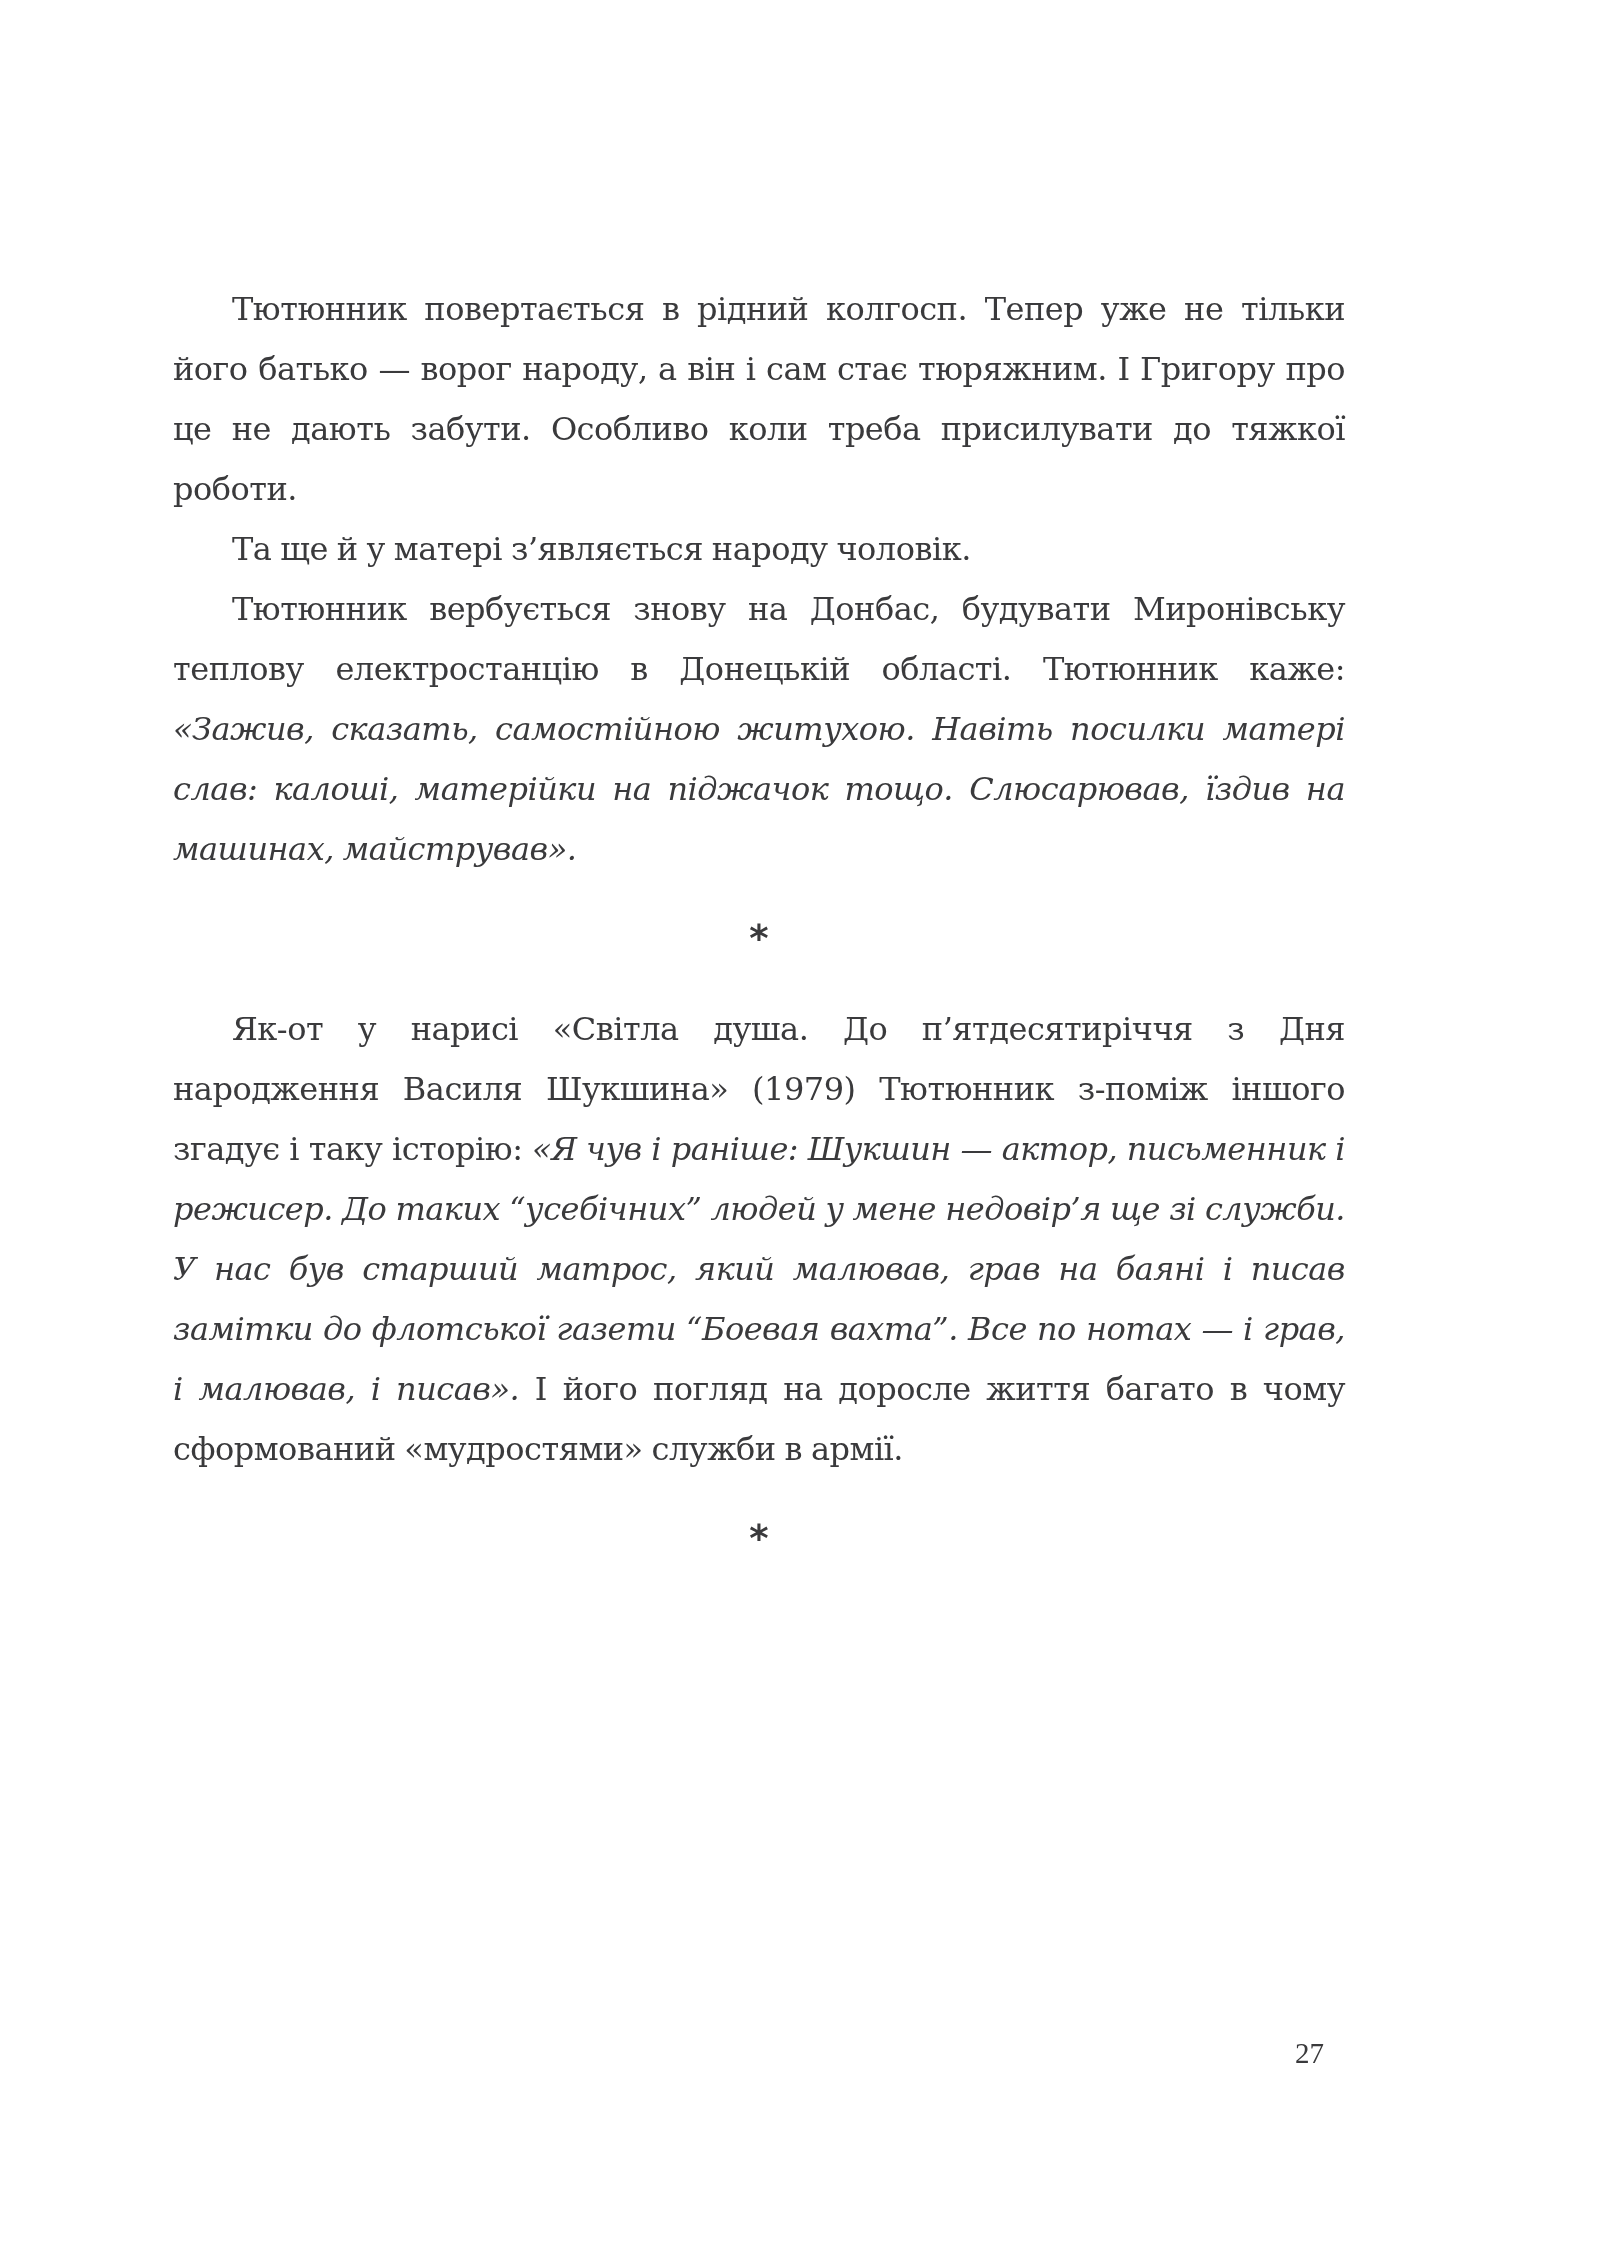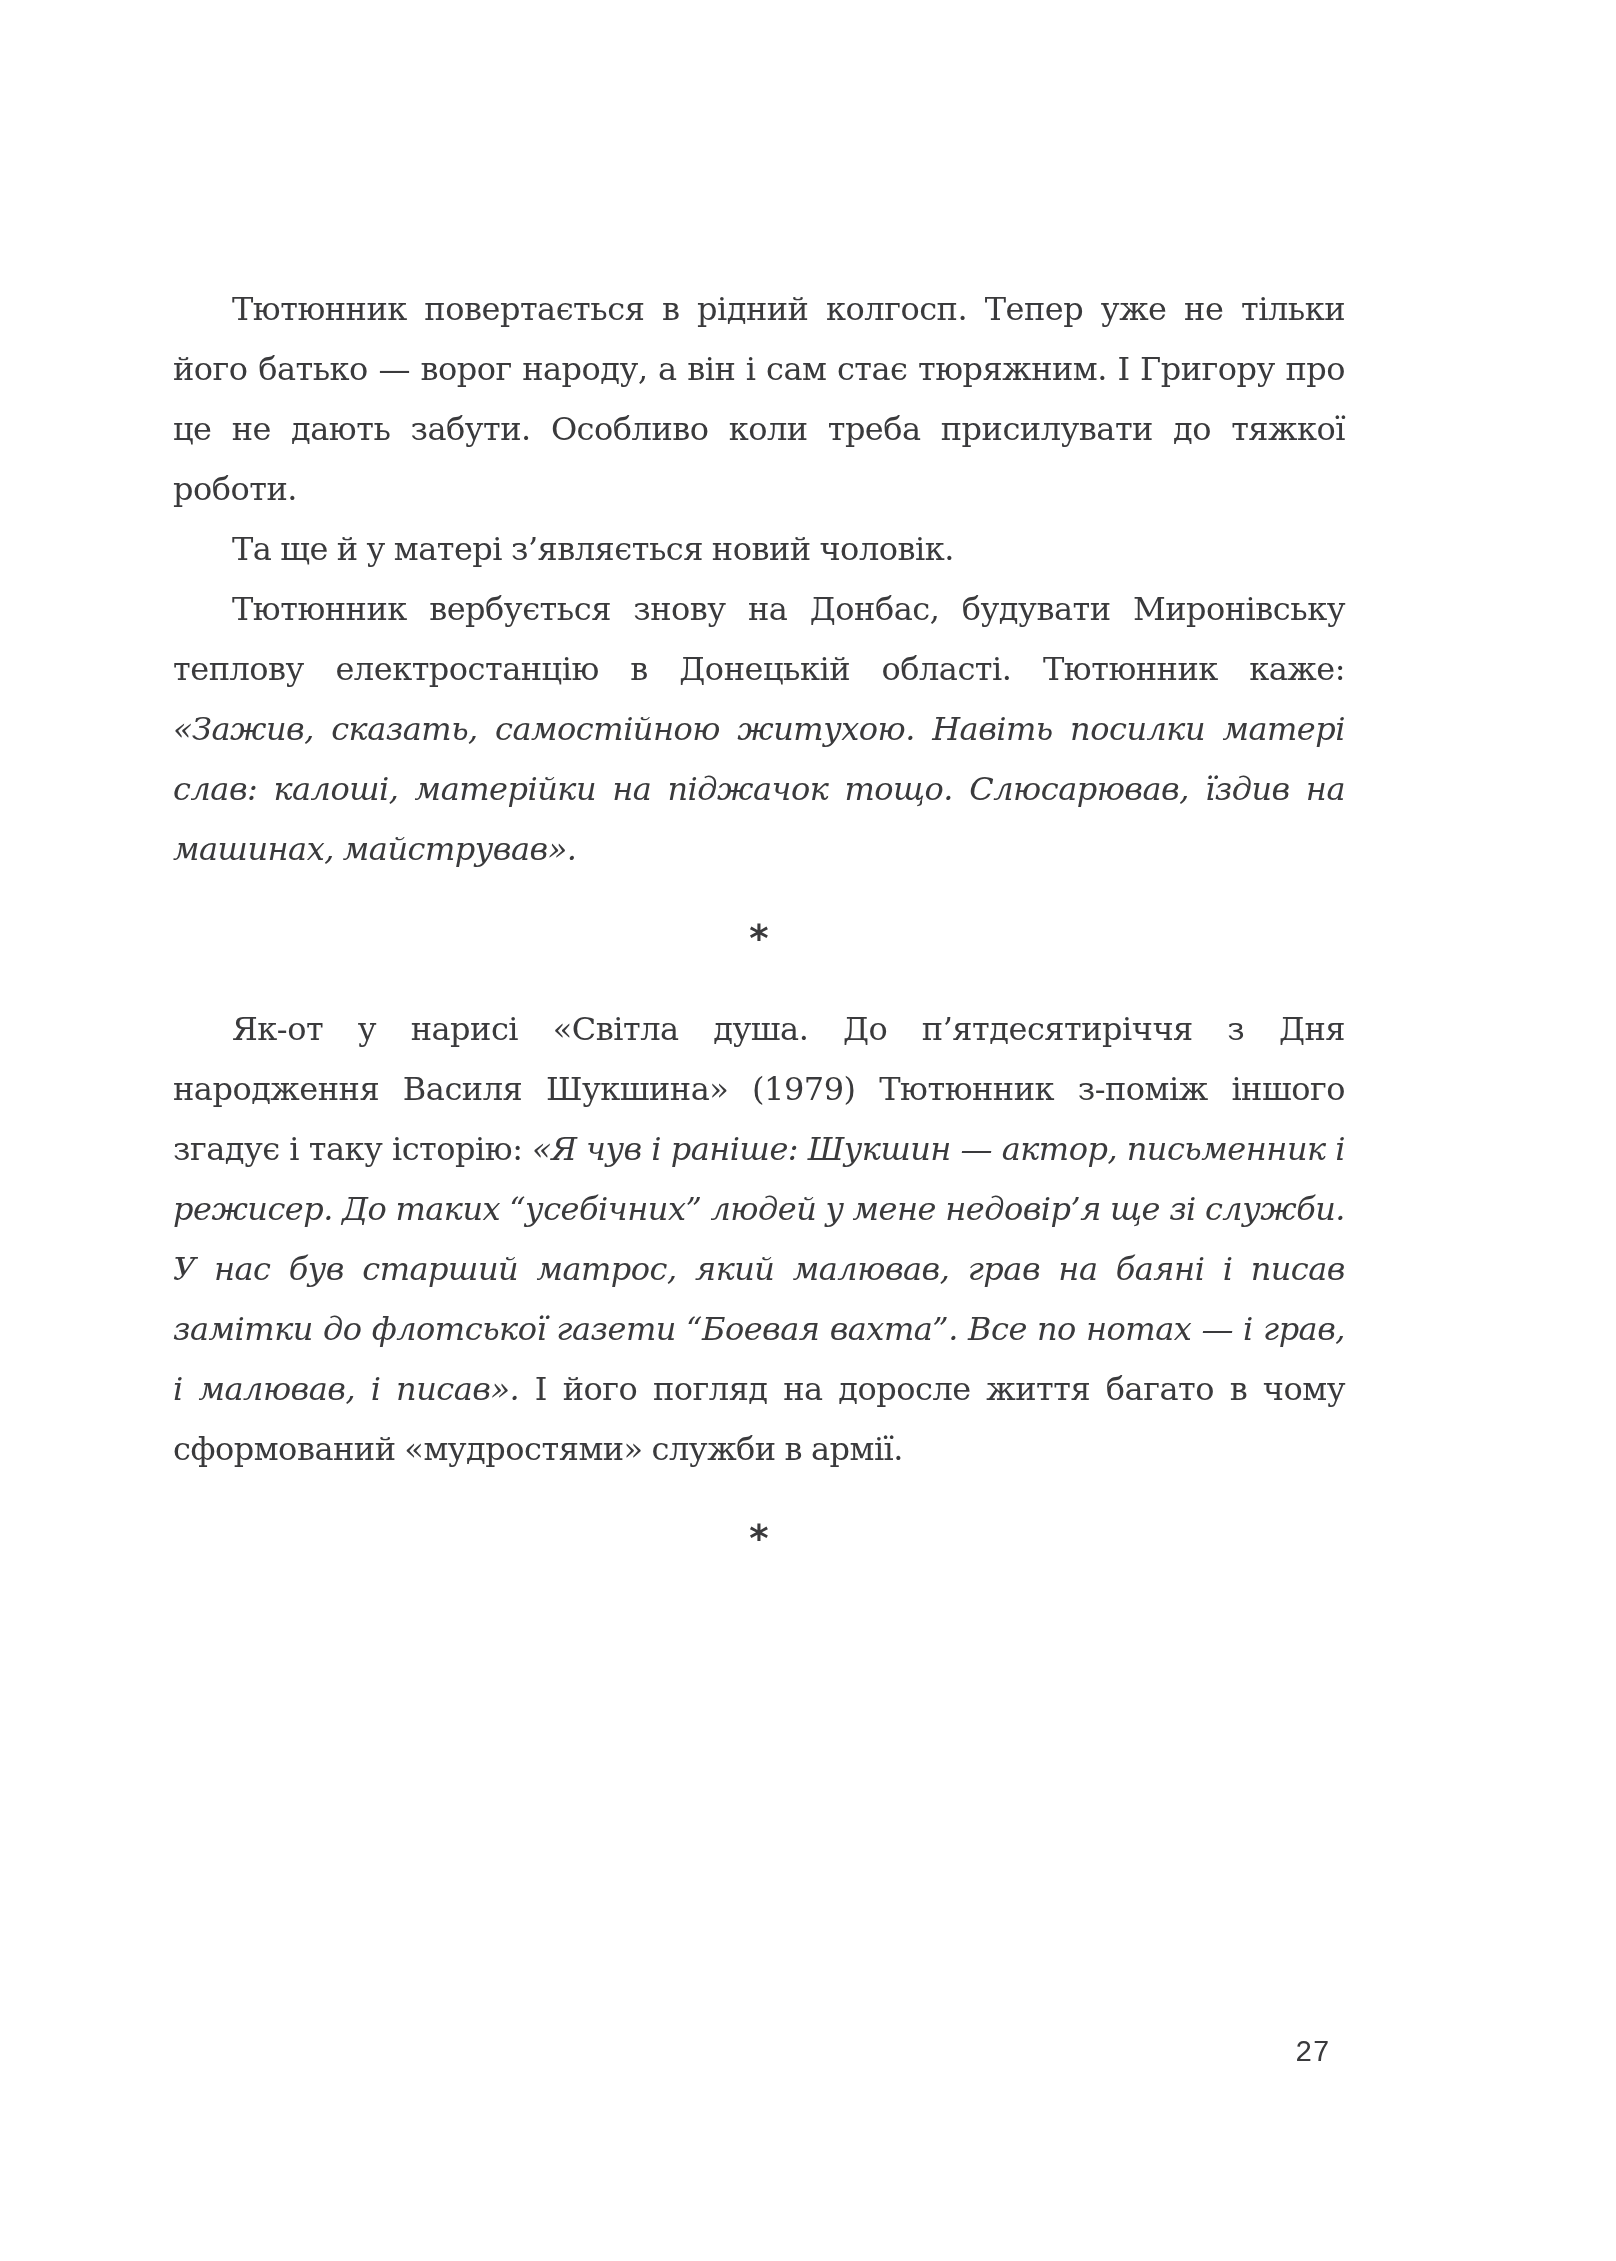--- a/index.html
+++ b/index.html
@@ -47,34 +47,34 @@
       font-weight: bold;
       color: #3a3a3c;
       height: 60px;
       line-height: 60px;
       margin: 30px 0 30px 0;
     }
     .page-number {
       position: absolute;
       left: 1295px;
       top: 2037px;
-      font-family: Liberation Mono, monospace;
+      font-family: Liberation Serif, serif;
       font-size: 29px;
       color: #3a3a3c;
     }
   </style>
 </head>
 <body>
 
 <div class="page">
   <div class="text-block">
 
     <p class="para"><span>Тютюнник повертається в рідний колгосп. Тепер уже не тільки його батько — ворог народу, а він і сам стає тюряжним. І Григору про це не дають забути. Особливо коли треба присилувати до тяжкої роботи.</span></p>
 
-    <p class="para"><span>Та ще й у матері з’являється новий чоловік.</span></p>
+    <p class="para"><span>Та ще й у матері з’являється народу чоловік.</span></p>
 
     <p class="para"><span>Тютюнник вербується знову на Донбас, будувати Миронівську теплову електростанцію в Донецькій області. Тютюнник каже: </span><span class="quote">«Зажив, сказать, самостійною житухою. Навіть посилки матері слав: калоші, матерійки на піджачок тощо. Слюсарював, їздив на машинах, майстрував».</span></p>
 
     <div class="separator">*</div>
 
 
 
     <p class="para"><span>Як-от у нарисі «Світла душа. До п’ятдесятиріччя з Дня народження Василя Шукшина» (1979) Тютюнник з-поміж іншого згадує і таку історію: </span><span class="quote">«Я чув і раніше: Шукшин — актор, письменник і режисер. До таких “усебічних” людей у мене недовір’я ще зі служби. У нас був старший матрос, який малював, грав на баяні і писав замітки до флотської газети “Боевая вахта”. Все по нотах — і грав, і малював, і писав».</span><span> І його погляд на доросле життя багато в чому сформований «мудростями» служби в армії.</span></p>
 
     <div class="separator">*</div>

